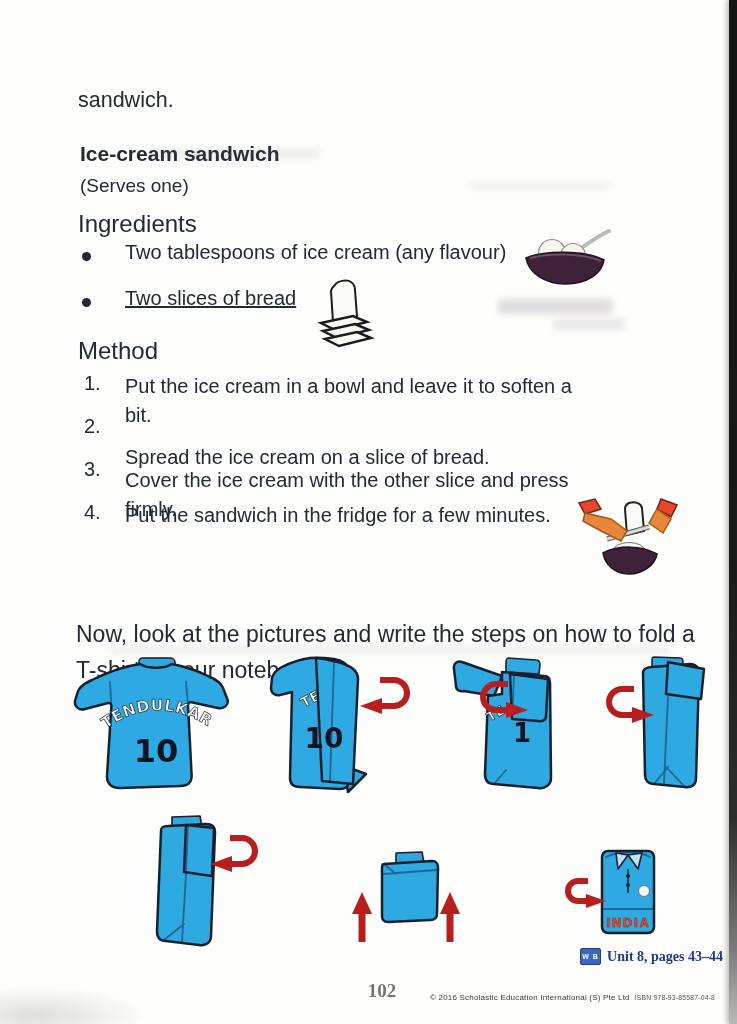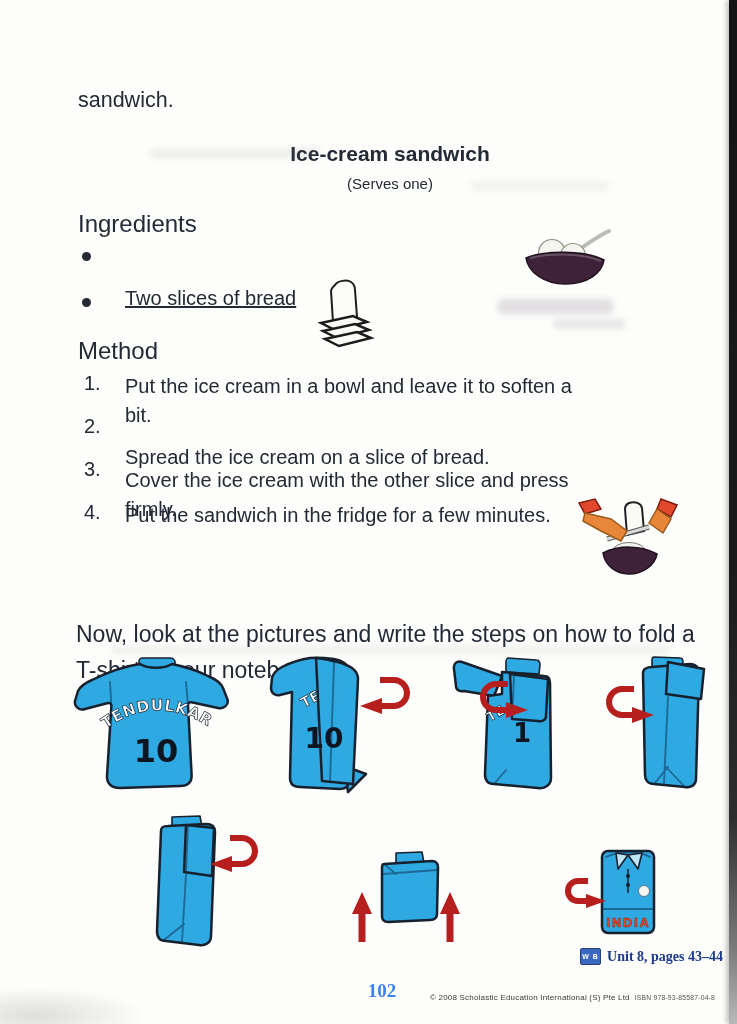--- a/index.html
+++ b/index.html
@@ -1,23 +1,23 @@
 <!DOCTYPE html>
 <html style="--shirt-blue: #2fa9e2; --shirt-blue-light: #bfe4f6; --arrow-red: #b71f1e; --bowl-purple: #3e2239; --hand-orange: #e8873a; --reference-blue: #1b3a8c;"><head>
 <meta charset="utf-8">
 <style>
   html,body{margin:0;padding:0;background:#ffffff;}
   .page{position:relative;width:737px;height:1024px;background:#fdfdfb;overflow:hidden;
         font-family:"Liberation Sans",sans-serif;color:#232a35;}
   .abs{position:absolute;}
   .line{display:block;}
   .intro{left:78px;top:60px;width:610px;font-size:21.5px;line-height:36px;}
-  .title-block{left:80px;top:142px;width:620px;text-align:center;}
+  .title-block{left:80px;top:142px;width:620px;text-align:left;}
   .recipe-title{font-size:21px;font-weight:bold;}
-  .serves{display:block;margin-top:9px;font-size:15px;}
+  .serves{display:block;margin-top:9px;font-size:19px;}
   .heading{font-size:24px;font-weight:normal;}
   .h-ingredients{left:78px;top:210px;}
   .h-method{left:78px;top:337px;}
   .body-text{font-size:20px;}
   .bullet-dot{left:82px;width:9px;height:9px;border-radius:50%;background:#232a35;}
   .ing-text{left:125px;width:430px;}
   .step-num{left:84px;width:34px;}
   .step-text{left:125px;width:470px;line-height:29px;}
   .task{left:76px;top:583px;width:648px;font-size:23px;line-height:36px;margin-top:33px;}
   .fig{position:absolute;}
@@ -32,21 +32,21 @@
   .arrow-head{fill:var(--arrow-red);}
   .arc-name{font-family:"DejaVu Sans",sans-serif;font-weight:bold;fill:#ffffff;stroke:#1a2533;stroke-width:0.7;letter-spacing:0.5px;}
   .shirt-num{font-family:"DejaVu Sans",sans-serif;font-weight:bold;fill:#0d1520;}
   .polo-label{font-family:"DejaVu Sans",sans-serif;font-weight:bold;fill:#d94a2b;stroke:#8a2013;stroke-width:0.4;letter-spacing:1.5px;}
   .footer-ref{right:14px;top:948px;display:flex;align-items:center;gap:6px;}
   .wb-icon{display:inline-flex;align-items:center;justify-content:center;width:19px;height:15px;
            background:#3a67c0;border:1px solid #24407e;border-radius:2px;color:#fff;
            font-size:7px;font-weight:bold;letter-spacing:1px;}
   .ref-text{font-family:"Liberation Serif",serif;font-weight:bold;font-size:14px;color:var(--reference-blue);}
   .page-num{left:352px;top:980px;width:60px;text-align:center;font-family:"Liberation Serif",serif;
-            font-weight:bold;font-size:19px;color:#3b82f6;}
+            font-weight:bold;font-size:19px;color:#737373;}
   .copyright{left:430px;top:993px;width:290px;font-size:8px;color:#3a3a3a;letter-spacing:0.2px;}
   .isbn{font-size:6.8px;color:#555;margin-left:5px;}
   .edge-strip{left:729px;top:0;width:8px;height:1024px;
               background:linear-gradient(180deg,#141414 0%,#1a1a1a 55%,#2e2e2e 80%,#7d7d7d 93%,#b9b9b9 100%);
               box-shadow:-3px 0 4px rgba(0,0,0,0.22);}
   .bleed{filter:blur(3px);border-radius:4px;}
   .bleed1{left:498px;top:299px;width:115px;height:15px;background:rgba(125,115,130,0.22);}
   .bleed2{left:553px;top:319px;width:72px;height:10px;background:rgba(125,115,130,0.16);}
   .bleed3{left:150px;top:148px;width:170px;height:11px;background:rgba(120,115,125,0.10);}
   .bleed4{left:470px;top:181px;width:140px;height:10px;background:rgba(120,115,125,0.08);}
@@ -64,20 +64,21 @@
   </p>
 
   <div class="abs title-block">
     <span class="recipe-title">Ice-cream sandwich</span>
     <span class="serves">(Serves one)</span>
   </div>
 
   <div class="abs heading h-ingredients">Ingredients</div>
 
   <span class="abs bullet-dot" style="top:252px;"></span>
+  <div class="abs body-text ing-text" style="top:241px;">Two tablespoons of ice cream (any flavour)</div>
 
   <span class="abs bullet-dot" style="top:298px;"></span>
   <div class="abs body-text ing-text" style="top:287px;text-decoration:underline;">Two slices of bread</div>
 
   <div class="fig" style="left:518px;top:226px;width:95px;height:66px;">
     <svg viewBox="0 0 95 66">
       <path d="M55,28 C66,20 80,10 91,5" stroke="#b9bdb9" stroke-width="4" fill="none" stroke-linecap="round"></path>
       <ellipse cx="56" cy="29" rx="7" ry="4.5" transform="rotate(-22 56 29)" fill="#d9ddd8" stroke="#777777" stroke-width="1"></ellipse>
       <circle cx="34" cy="27" r="13.5" fill="#f3f5ee" stroke="#8e937f" stroke-width="1.2"></circle>
       <circle cx="55" cy="30" r="12.5" fill="#f3f5ee" stroke="#8e937f" stroke-width="1.2"></circle>
@@ -235,21 +236,21 @@
     </svg>
   </div>
 
   <div class="abs footer-ref">
     <span class="wb-icon">W B</span>
     <span class="ref-text">Unit 8, pages 43–44</span>
   </div>
 
   <div class="abs page-num">102</div>
   <div class="abs copyright">
-    <span>© 2008 Scholastic Education International (S) Pte Ltd</span><span class="isbn">ISBN 978-93-85587-04-8</span>
+    <span>© 2016 Scholastic Education International (S) Pte Ltd</span><span class="isbn">ISBN 978-93-85587-04-8</span>
   </div>
 
   <div class="abs bleed bleed1"></div>
   <div class="abs bleed bleed2"></div>
   <div class="abs bleed bleed3"></div>
   <div class="abs bleed bleed4"></div>
   <div class="abs bleed bleed5"></div>
   <div class="abs corner-shadow"></div>
   <div class="abs edge-strip"></div>
 

